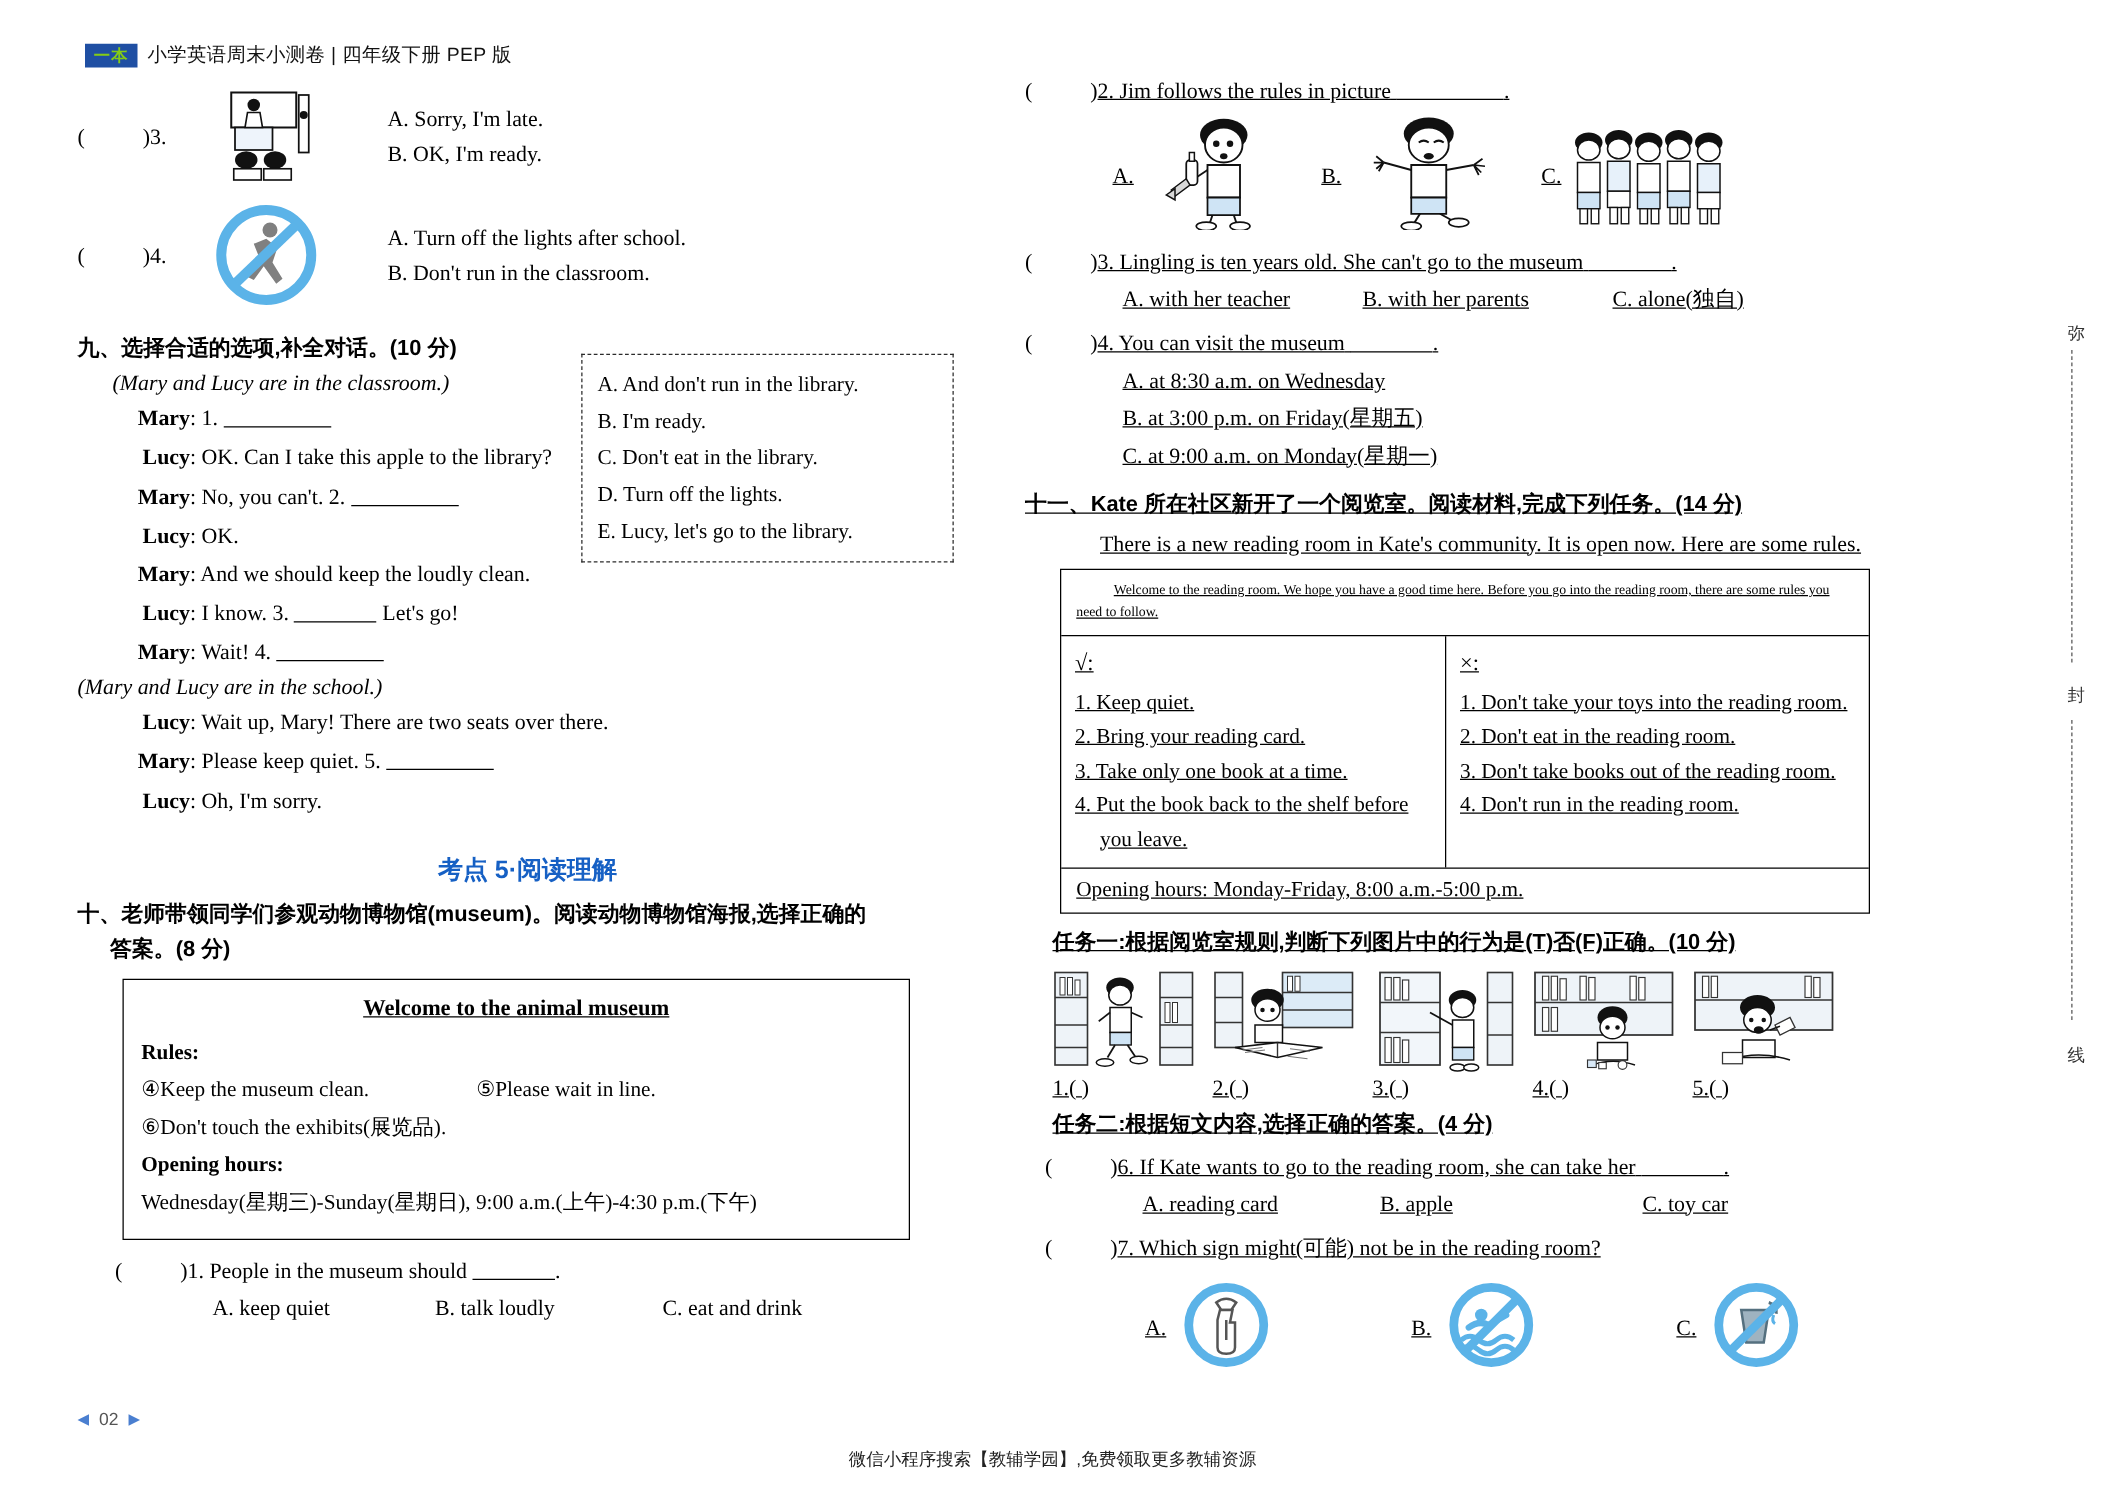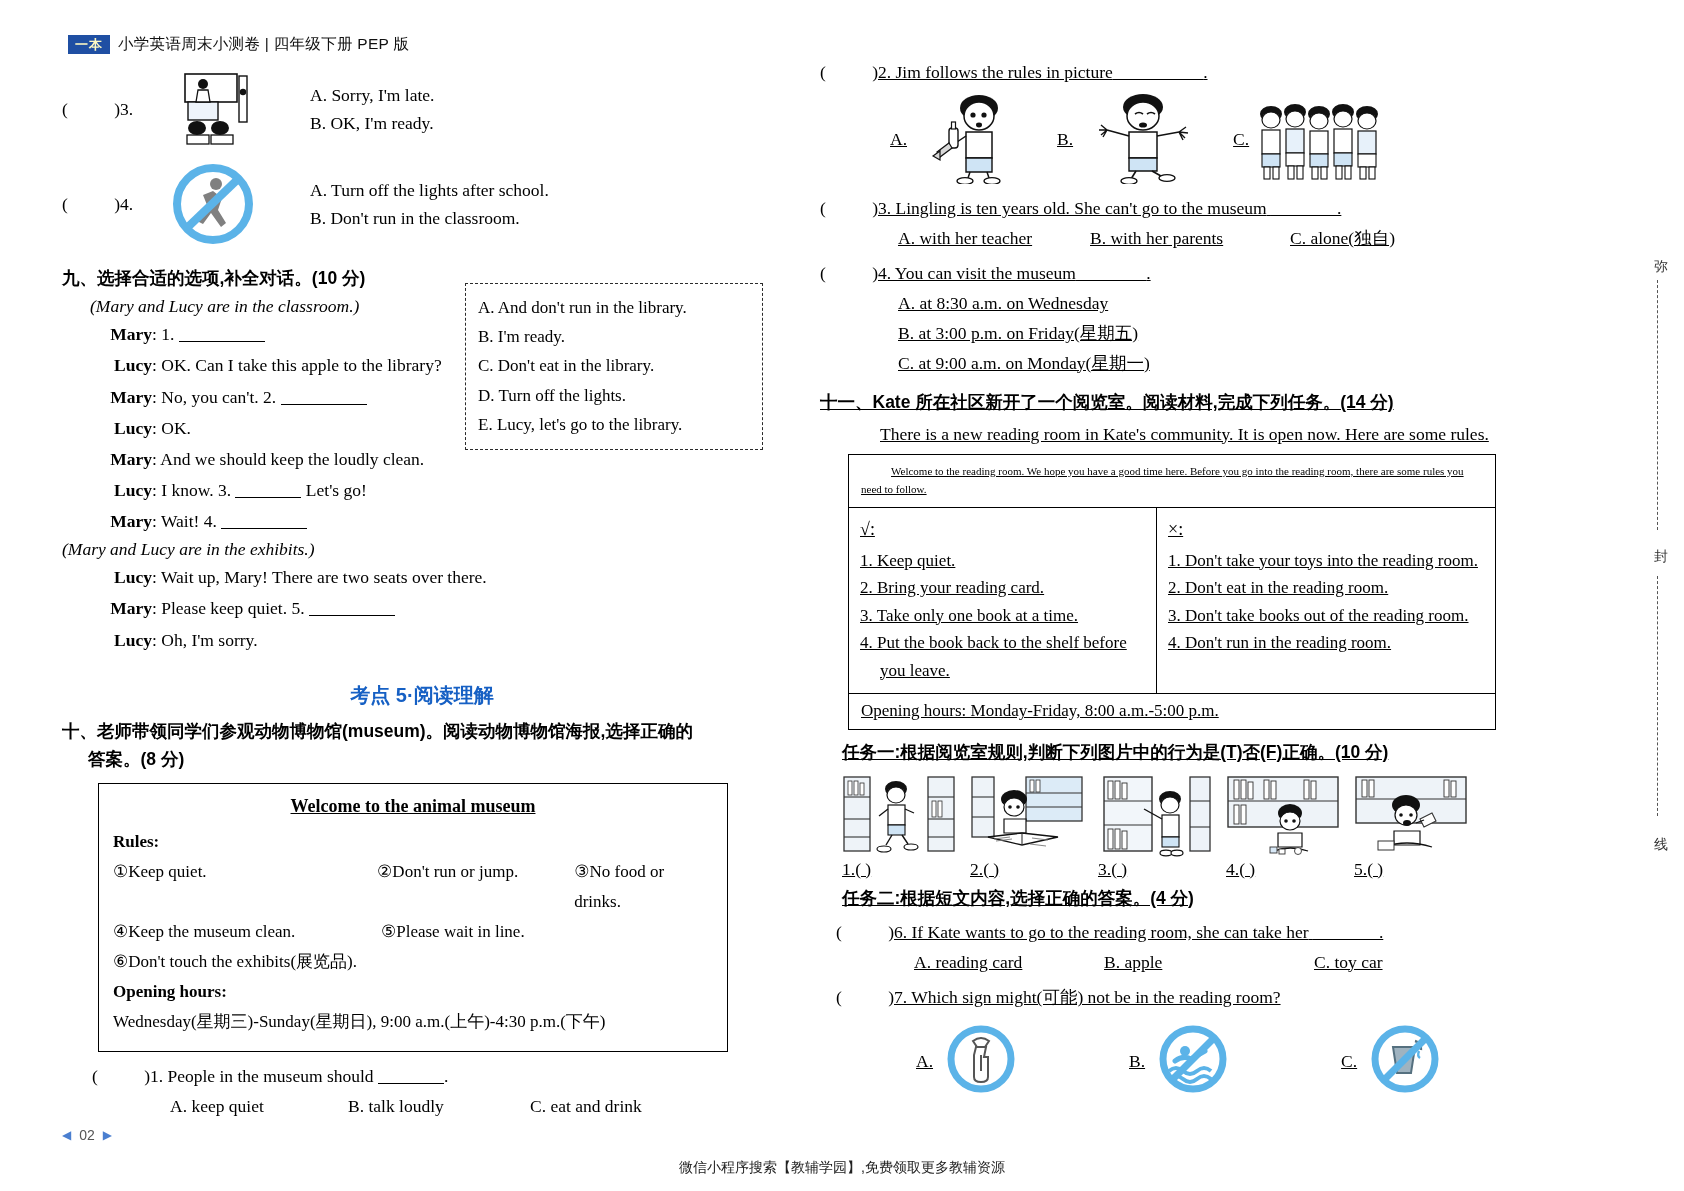--- a/index.html
+++ b/index.html
@@ -9,21 +9,21 @@
     font-family:"Liberation Serif", serif;
     color:#000;
     position:relative;
     overflow:hidden;
   }
   .page{position:absolute;inset:0;}
 
   
   .hdr{position:absolute;left:68px;top:34px;display:flex;align-items:center;gap:8px;}
   .hdr-badge{
-    background:#1f4fa3;color:#fef9c3;font-family:"Liberation Sans",sans-serif;
+    background:#1f4fa3;color:#84cc16;font-family:"Liberation Sans",sans-serif;
     font-size:13px;font-weight:700;padding:2px 7px;letter-spacing:1px;line-height:1.2;
   }
   .hdr-title{font-family:"Liberation Sans",sans-serif;font-size:15.5px;color:#111;letter-spacing:.3px;}
 
   
   .col-l{position:absolute;left:62px;top:70px;width:720px;}
   .col-r{position:absolute;left:820px;top:52px;width:700px;text-decoration:underline;}
 
   
   .en{font-family:"Liberation Serif",serif;font-size:17.5px;line-height:1.55;}
@@ -206,21 +206,21 @@
       <div class="line">
         <span class="who">Mary</span><span>: </span><span>And we should keep the loudly clean.</span>
       </div>
       <div class="line">
         <span class="who">Lucy</span><span>: </span><span>I know. 3.</span> <span class="blank-sm"></span> <span>Let's go!</span>
       </div>
       <div class="line">
         <span class="who">Mary</span><span>: </span><span>Wait! 4.</span> <span class="blank"></span>
       </div>
 
-      <div class="scene" style="margin-left:-28px;">(Mary and Lucy are in the exhibits.)</div>
+      <div class="scene" style="margin-left:-28px;">(Mary and Lucy are in the school.)</div>
 
       <div class="line">
         <span class="who">Lucy</span><span>: </span><span>Wait up, Mary! There are two seats over there.</span>
       </div>
       <div class="line">
         <span class="who">Mary</span><span>: </span><span>Please keep quiet. 5.</span> <span class="blank"></span>
       </div>
       <div class="line">
         <span class="who">Lucy</span><span>: </span><span>Oh, I'm sorry.</span>
       </div>
@@ -231,25 +231,20 @@
     </div>
 
     <div class="task-h">
       <span>十、老师带领同学们参观动物博物馆(museum)。阅读动物博物馆海报,选择正确的</span>
       <span class="ind">答案。(8 分)</span>
     </div>
 
     <div class="poster">
       <div class="poster-t">Welcome to the animal museum</div>
       <div class="r bold">Rules:</div>
-      <div class="rules-grid">
-        <div class="r c1">①Keep quiet.</div>
-        <div class="r c2">②Don't run or jump.</div>
-        <div class="r">③No food or drinks.</div>
-      </div>
       <div class="rules-grid">
         <div class="r c1">④Keep the museum clean.</div>
         <div class="r c2">⑤Please wait in line.</div>
       </div>
       <div class="r">⑥Don't touch the exhibits(展览品).</div>
       <div class="r bold">Opening hours:</div>
       <div class="r">Wednesday(星期三)-Sunday(星期日), 9:00 a.m.(上午)-4:30 p.m.(下午)</div>
     </div>
 
     <div class="q en" style="margin-top:10px;margin-left:30px;">

